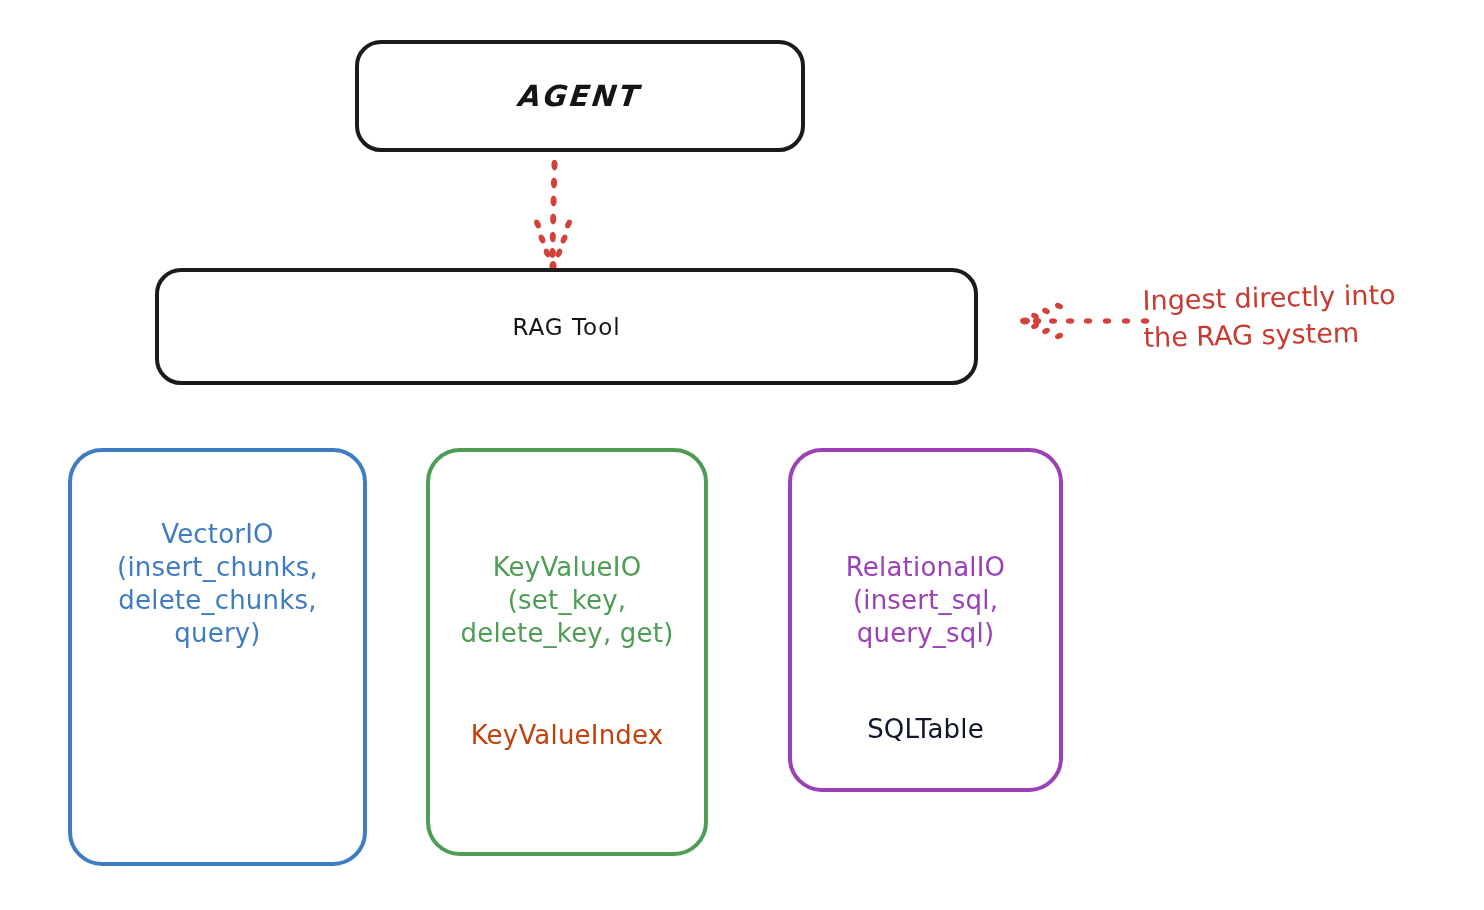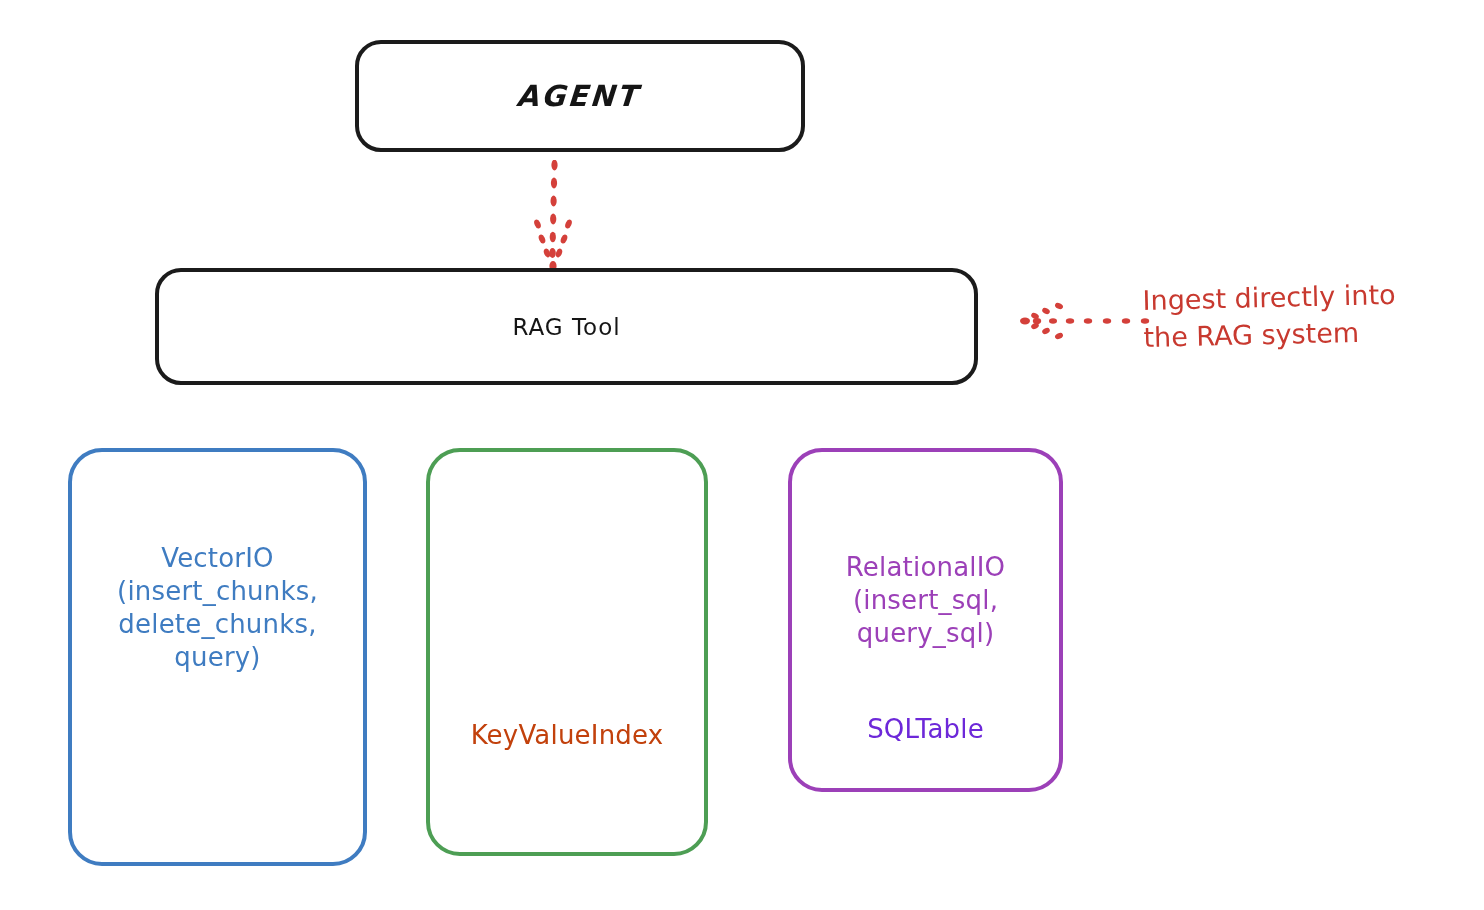--- a/index.html
+++ b/index.html
@@ -81,42 +81,42 @@
     white-space: pre-line;
   }
 
   #vector-box {
     left: 68px;
     top: 448px;
     width: 299px;
     height: 418px;
     border-color: #3f7cc1;
   }
-  #vector-ops   { top: 90px;  color: #3f7cc1; }
+  #vector-ops   { top: 66px;  color: #3f7cc1; }
   #vector-index { top: 282px; color: #3f7cc1; }
 
   #kv-box {
     left: 426px;
     top: 448px;
     width: 282px;
     height: 408px;
     border-color: #4d9e54;
   }
   #kv-ops   { top: 99px;  color: #4d9e54; }
   #kv-index { top: 267px; color: #c2410c; }
 
   #rel-box {
     left: 788px;
     top: 448px;
     width: 275px;
     height: 344px;
     border-color: #9c40b8;
   }
   #rel-ops   { top: 99px;  color: #9c40b8; }
-  #rel-index { top: 261px; color: #6d28d9; }
+  #rel-index { top: 261px; color: #0f172a; }
 
   
   .connector {
     position: absolute;
     pointer-events: none;
   }
   #agent-to-rag-arrow {
     left: 505px;
     top: 160px;
     width: 100px;
@@ -205,20 +205,23 @@
 the RAG system</div>
 
   <div class="node leaf" id="vector-box">
     <div class="leaf-text" id="vector-ops">VectorIO
 (insert_chunks,
 delete_chunks,
 query)</div>
   </div>
 
   <div class="node leaf" id="kv-box">
+    <div class="leaf-text" id="kv-ops">KeyValueIO
+(set_key,
+delete_key, get)</div>
     <div class="leaf-text" id="kv-index">KeyValueIndex</div>
   </div>
 
   <div class="node leaf" id="rel-box">
     <div class="leaf-text" id="rel-ops">RelationalIO
 (insert_sql,
 query_sql)</div>
     <div class="leaf-text" id="rel-index">SQLTable</div>
   </div>
 

